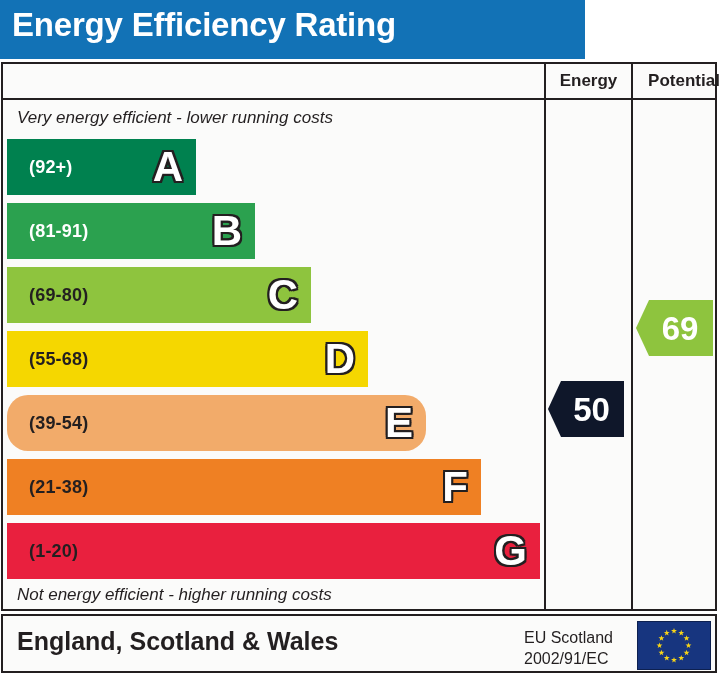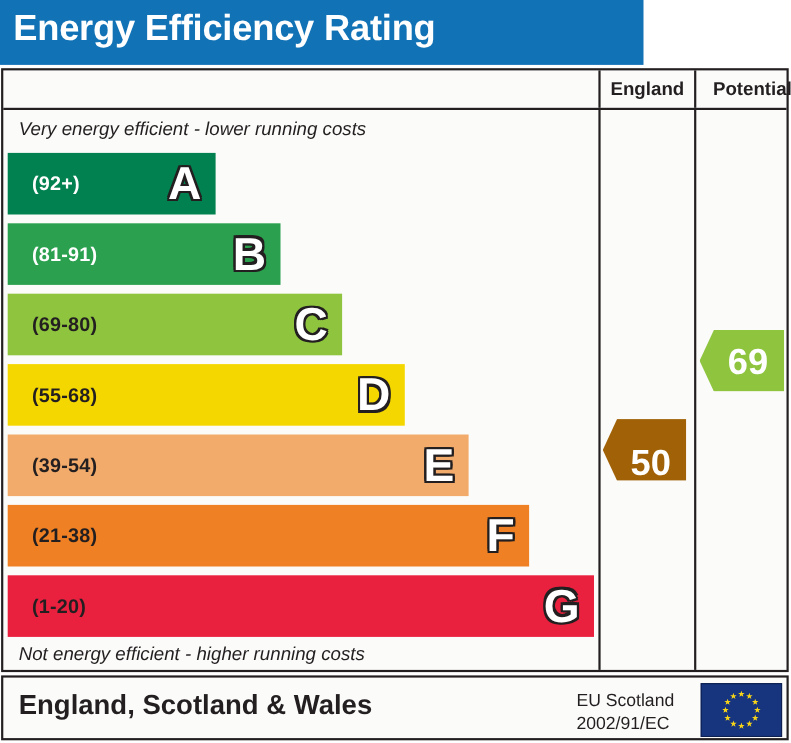--- a/index.html
+++ b/index.html
@@ -222,21 +222,21 @@
 
 <div id="epc-root">
 
   <div class="epc-header">
     <div class="epc-header-title">Energy Efficiency Rating</div>
   </div>
 
   <div class="epc-table">
 
     <div class="epc-colhead">
-      <div class="epc-colhead-cell epc-colhead-current">England</div>
+      <div class="epc-colhead-cell epc-colhead-current">Energy</div>
       <div class="epc-colhead-cell epc-colhead-potential">Potential</div>
     </div>
 
     <div class="epc-vsep epc-vsep-a"></div>
     <div class="epc-vsep epc-vsep-b"></div>
 
     <div class="epc-caption epc-caption-top">Very energy efficient - lower running costs</div>
 
     <div class="epc-bands">
         <div class="epc-band" style="width: 189px; top: 0px; background: rgb(0, 129, 79);">
@@ -248,38 +248,38 @@
           <span class="epc-band-letter">B</span>
         </div>
         <div class="epc-band" style="width: 304px; top: 128px; background: rgb(142, 196, 62);">
           <span class="epc-band-range" style="color: rgb(35, 31, 32);">(69-80)</span>
           <span class="epc-band-letter">C</span>
         </div>
         <div class="epc-band" style="width: 361px; top: 192px; background: rgb(245, 215, 0);">
           <span class="epc-band-range" style="color: rgb(35, 31, 32);">(55-68)</span>
           <span class="epc-band-letter">D</span>
         </div>
-        <div class="epc-band" style="width: 419px; top: 256px; background: rgb(242, 171, 106);">
+        <div class="epc-band" style="width: 419px; top: 256px; background: rgb(242, 171, 106); border-radius: 21px;">
           <span class="epc-band-range" style="color: rgb(35, 31, 32);">(39-54)</span>
           <span class="epc-band-letter">E</span>
         </div>
         <div class="epc-band" style="width: 474px; top: 320px; background: rgb(239, 128, 35);">
           <span class="epc-band-range" style="color: rgb(35, 31, 32);">(21-38)</span>
           <span class="epc-band-letter">F</span>
         </div>
         <div class="epc-band" style="width: 533px; top: 384px; background: rgb(233, 32, 62); gap: 20px;">
           <span class="epc-band-range" style="color: rgb(35, 31, 32);">(1-20)</span>
           <span class="epc-band-letter">G</span>
         </div>
       </div>
 
     <div class="epc-caption epc-caption-bottom">Not energy efficient - higher running costs</div>
   </div>
 
-  <div class="epc-arrow epc-arrow-current" style="background: #a16207; align-items: flex-end;">
+  <div class="epc-arrow epc-arrow-current" style="background: #0f172a;">
     <span class="epc-arrow-value">50</span>
   </div>
   <div class="epc-arrow epc-arrow-potential" style="background: rgb(142, 196, 62);">
     <span class="epc-arrow-value">69</span>
   </div>
 
   <div class="epc-footer">
     <div class="epc-footer-region">England, Scotland &amp; Wales</div>
     <div class="epc-footer-directive">
       <span>EU Scotland</span>

